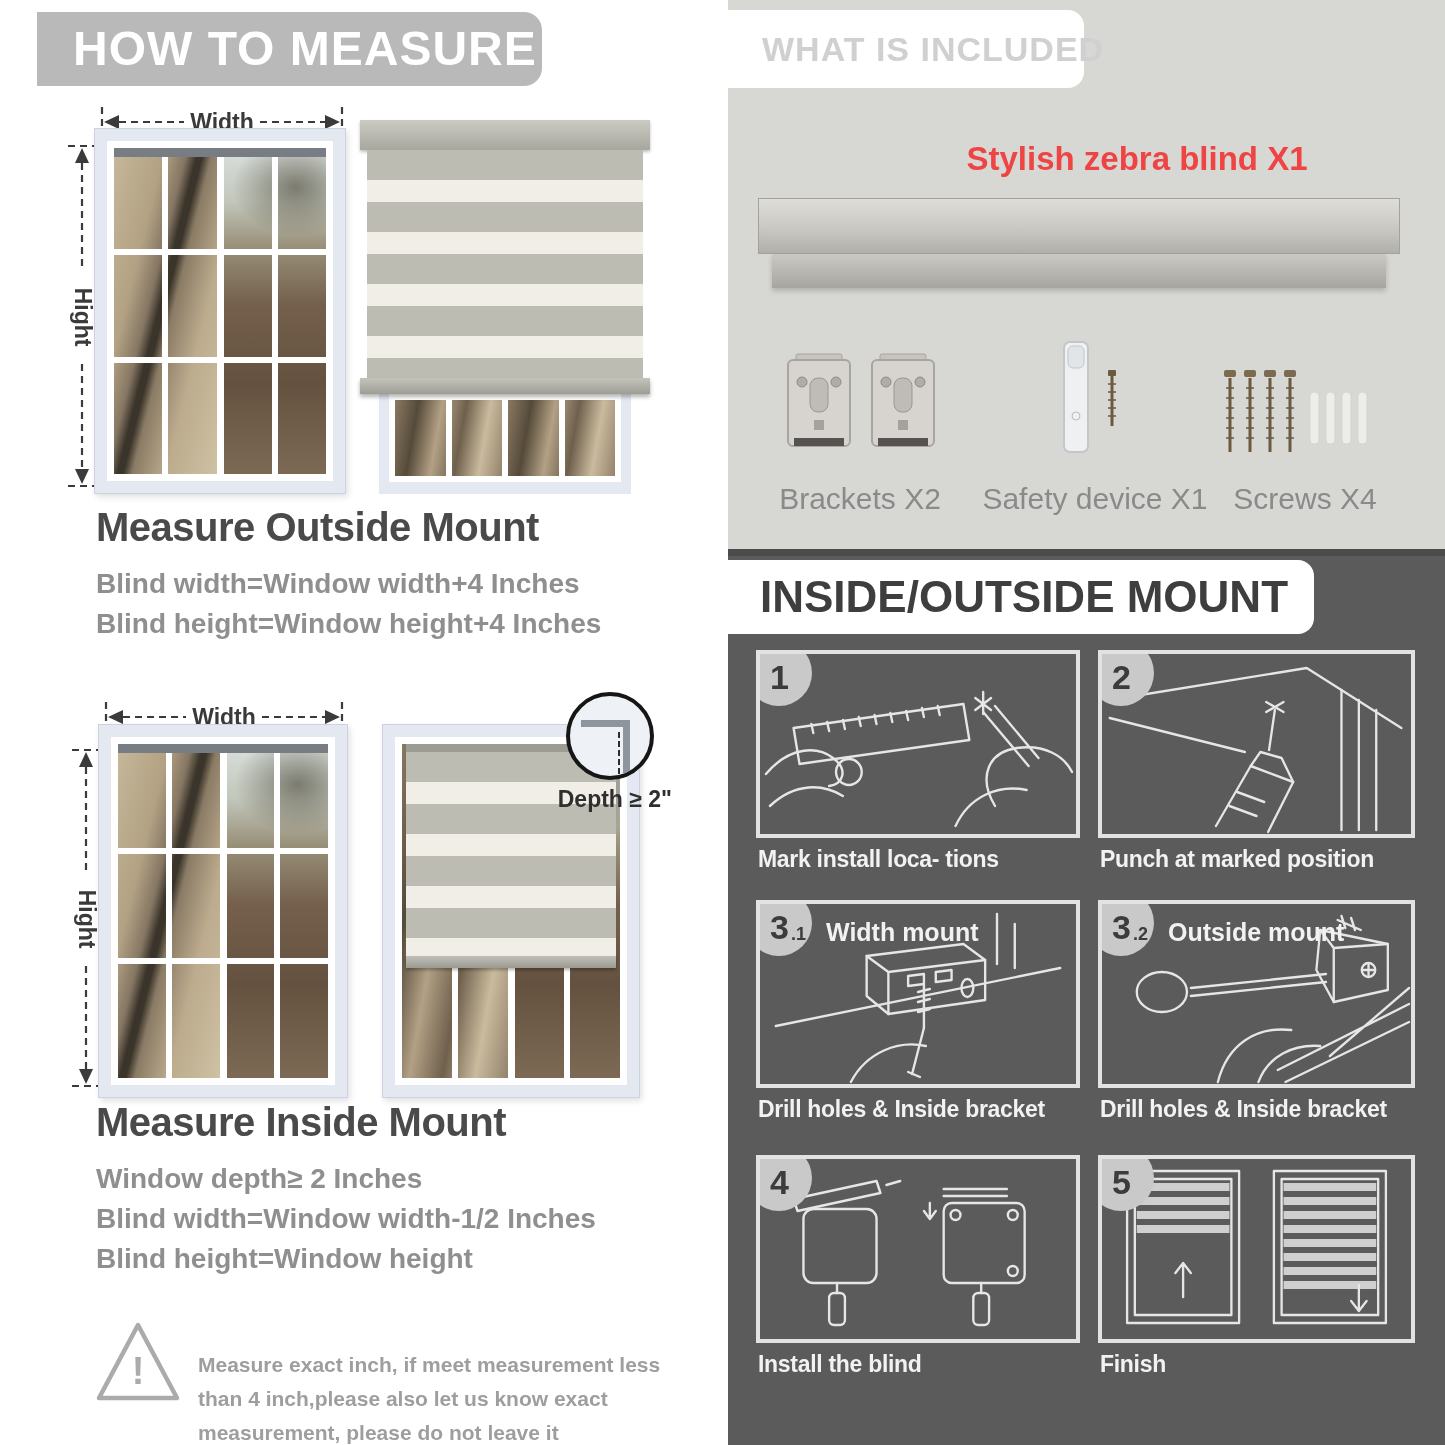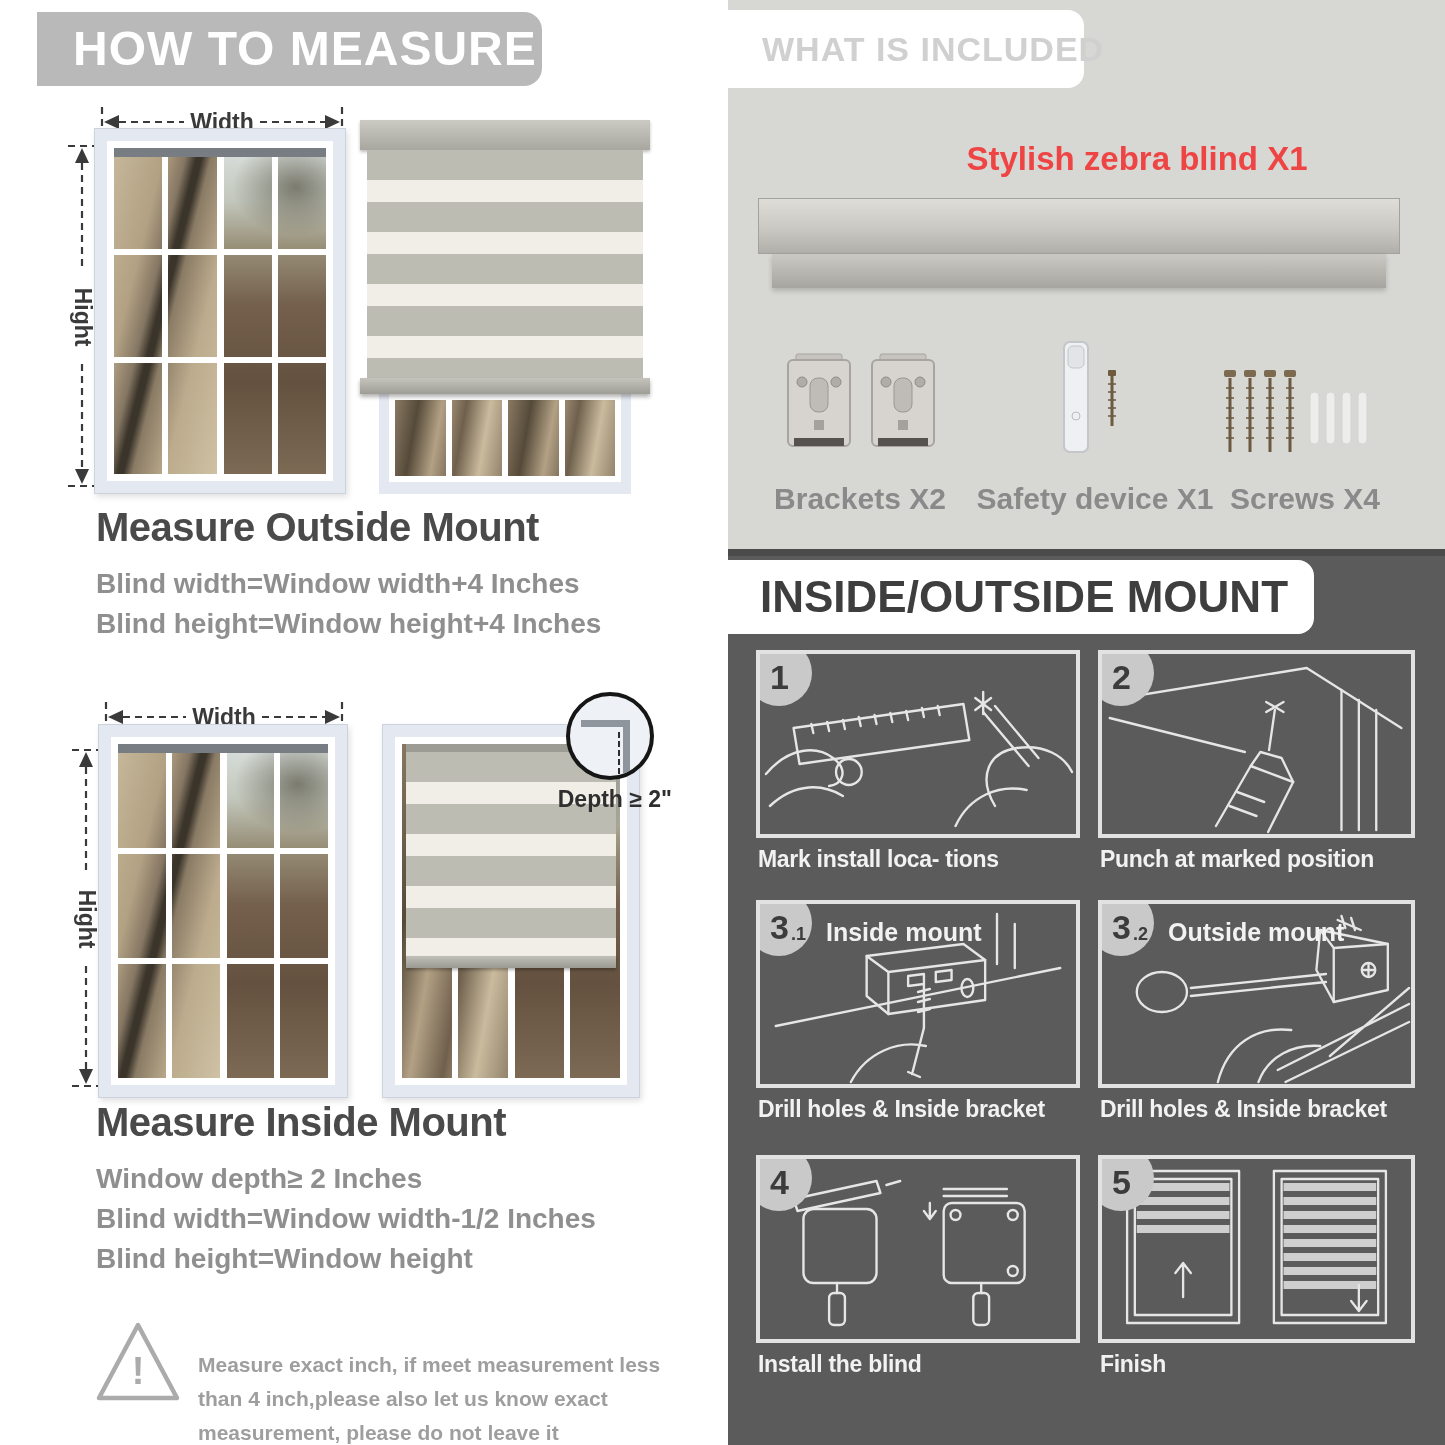--- a/index.html
+++ b/index.html
@@ -69,21 +69,21 @@
                   border-radius:0 16px 16px 0; color:var(--included-header-text);
                   font-size:34px; font-weight:bold; letter-spacing:1px; line-height:78px;
                   padding-left:34px; box-sizing:border-box; white-space:nowrap; z-index:2; }
   .prodlabel { position:absolute; left:728px; top:140px; width:818px; text-align:center;
                font-size:33px; font-weight:bold; color:#ef4444; }
   .rail-a { position:absolute; left:758px; top:198px; width:642px; height:56px;
             background:linear-gradient(180deg,#deddd8 0%,#c9c8c2 55%,#b0afa9 100%); border:1px solid #a3a29c; box-sizing:border-box; }
   .rail-b { position:absolute; left:772px; top:254px; width:614px; height:34px;
             background:linear-gradient(180deg,#cac9c3,#a6a59f); box-shadow:0 3px 5px rgba(0,0,0,.18); }
   .iticon { position:absolute; }
-  .ilabel { position:absolute; top:482px; text-align:center; font-size:30px; font-weight:bold;
+  .ilabel { position:absolute; top:482px; text-align:center; font-size:30px; font-weight:normal;
             color:var(--item-label-text); white-space:nowrap; }
 
   .panel-dark { position:absolute; left:728px; top:549px; width:717px; height:896px;
                 background:var(--panel-dark); border-top:7px solid var(--panel-dark-edge); box-sizing:border-box; }
   .hdr-mount { position:absolute; left:728px; top:560px; width:586px; height:74px; background:#ffffff;
                border-radius:0 16px 16px 0; color:#3e3e3e; font-size:44px; font-weight:bold;
                line-height:74px; padding-left:32px; box-sizing:border-box; white-space:nowrap; z-index:2; }
 
   .step { position:absolute; }
   .sp { position:relative; height:188px; border:4px solid #e2e2e2; box-sizing:border-box; overflow:hidden; }
@@ -374,21 +374,21 @@
           <path d="M166 80 l0 44"></path>
           <path d="M160 88 l12 -3 M160 98 l12 -3 M160 108 l12 -3"></path>
           <path d="M166 124 L154 170 M150 168 l12 5"></path>
           <path d="M92 178 C108 148 140 136 168 142"></path>
         </g>
       </svg>
       <div class="badge">
         <span class="bnum">3</span>
           <span class="bsub">.1</span>
       </div>
-      <div class="ptitle">Inside mount</div>
+      <div class="ptitle">Width mount</div>
     </div>
     <div class="cap">Drill holes &amp;  Inside bracket</div>
   </div>
 
   <div class="step" style="left:1098px;top:900px;width:317px">
     <div class="sp">
       <svg class="art" viewBox="0 0 320 180" preserveAspectRatio="none">
         <g class="ln">
           <path d="M190 178 L318 118 M182 166 L318 100 M236 152 L318 84"></path>
           <path d="M226 26 L296 40 L296 86 L240 98 L222 66 Z"></path>

